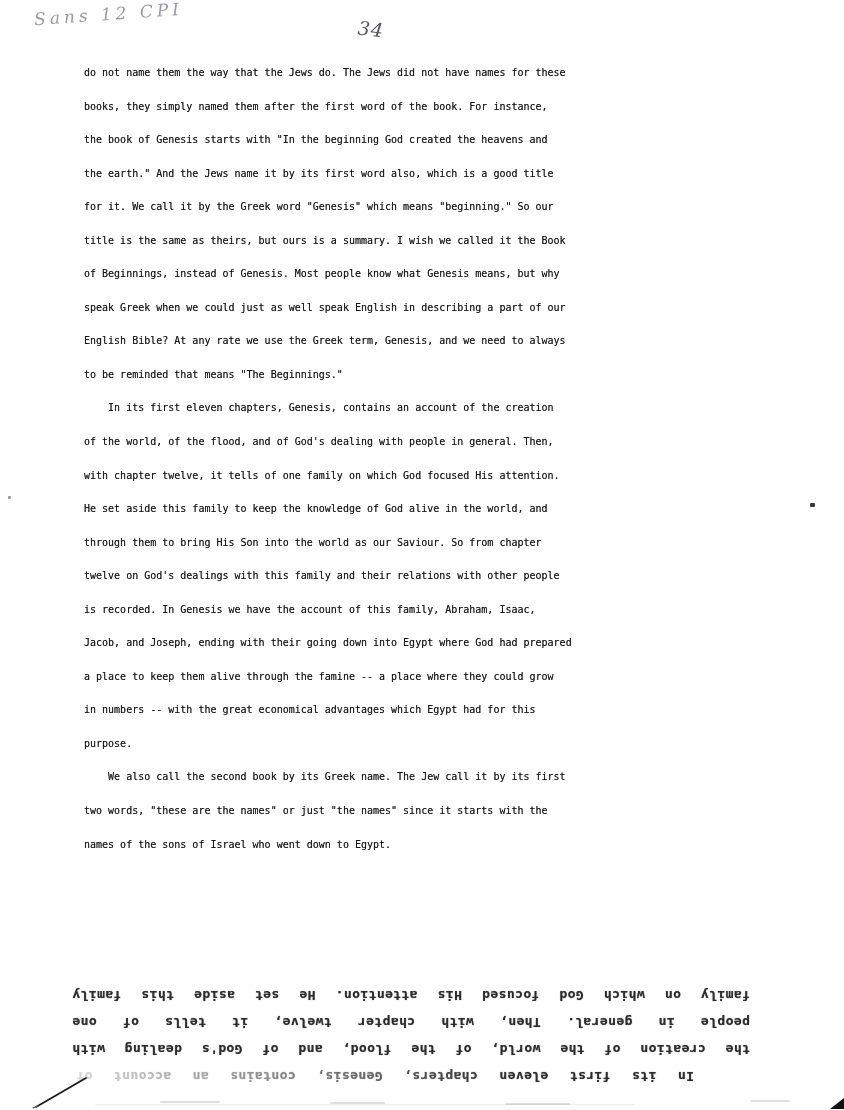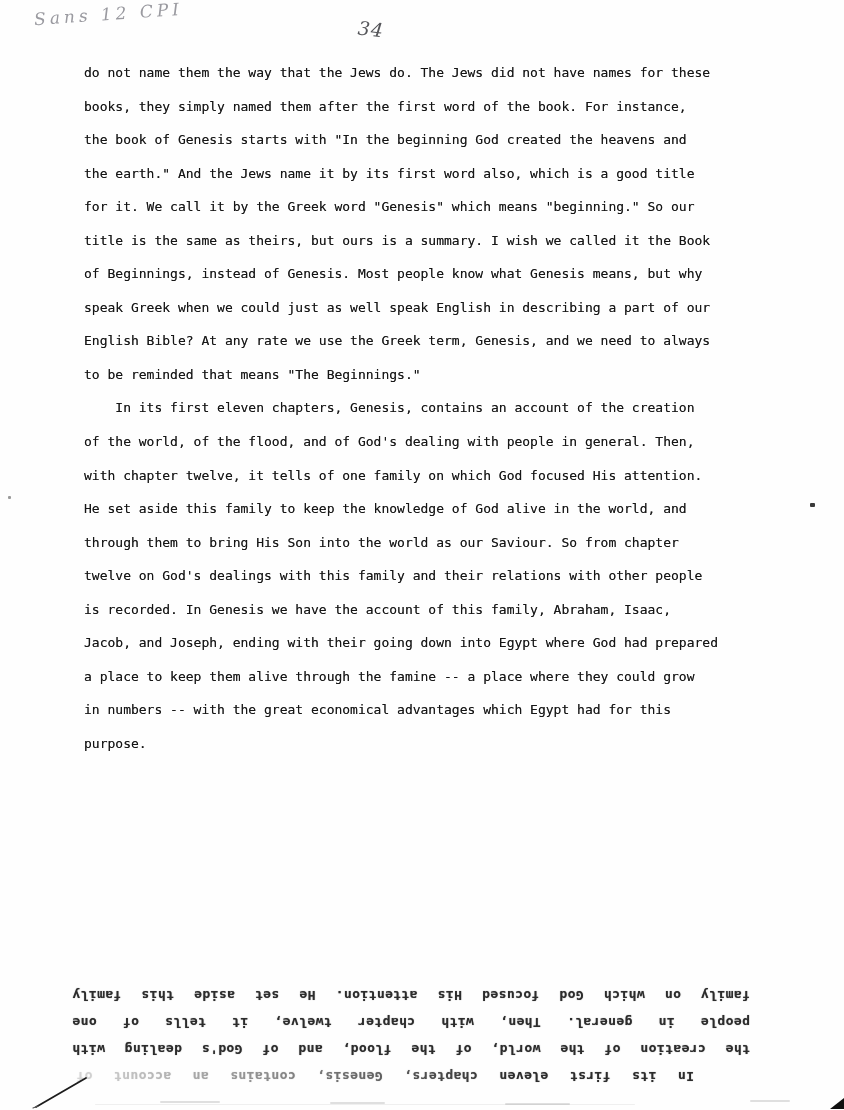--- a/index.html
+++ b/index.html
@@ -31,21 +31,21 @@
     font-family: "DejaVu Serif", serif;
     font-style: italic;
     font-size: 19px;
     color: #55565a;
     transform: rotate(6deg);
     letter-spacing: 1px;
   }
   
   .typed-body {
     position: absolute; left: 84px; top: 56px; width: 696px;
-    font-size: 13px;
+    font-size: 10px;
     line-height: 33.55px;
     color: #161616;
     text-shadow: 0 0 0.5px rgba(0,0,0,0.55);
   }
   .para { white-space: pre; }
   
   .offset-block {
     position: absolute; left: 72px; top: 982px; width: 678px;
     transform: rotate(180deg);
     font-size: 13px;
@@ -104,20 +104,23 @@
 of the world, of the flood, and of God's dealing with people in general. Then,
 with chapter twelve, it tells of one family on which God focused His attention.
 He set aside this family to keep the knowledge of God alive in the world, and
 through them to bring His Son into the world as our Saviour. So from chapter
 twelve on God's dealings with this family and their relations with other people
 is recorded. In Genesis we have the account of this family, Abraham, Isaac,
 Jacob, and Joseph, ending with their going down into Egypt where God had prepared
 a place to keep them alive through the famine -- a place where they could grow
 in numbers -- with the great economical advantages which Egypt had for this
 purpose.</div>
+    <div class="para">    We also call the second book by its Greek name. The Jew call it by its first
+two words, "these are the names" or just "the names" since it starts with the
+names of the sons of Israel who went down to Egypt.</div>
   </div>
 
   <div class="offset-block">
     <div class="offset-line first">In its first eleven chapters, Genesis, contains an account of</div>
     <div class="offset-line">the creation of the world, of the flood, and of God's dealing with</div>
     <div class="offset-line">people in general. Then, with chapter twelve, it tells of one</div>
     <div class="offset-line">family on which God focused His attention. He set aside this family</div>
   </div>
 
   <svg class="stroke-svg" aria-hidden="true">

